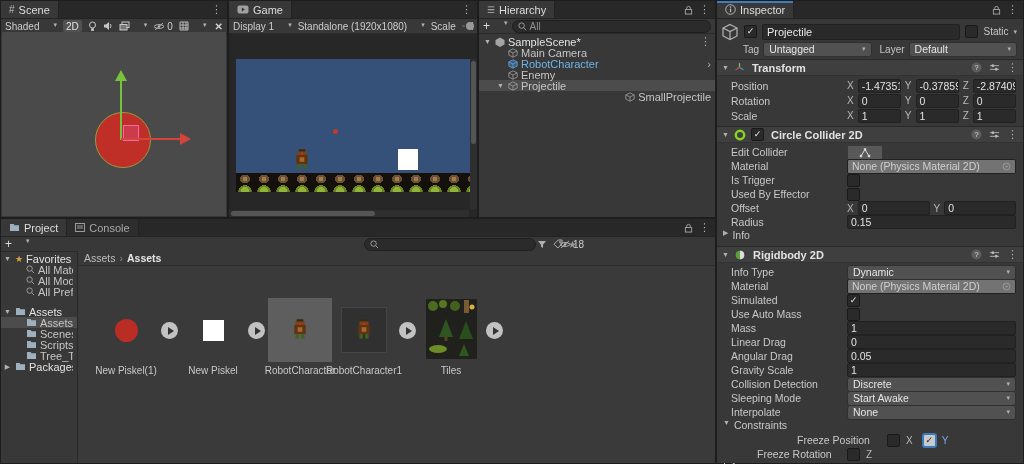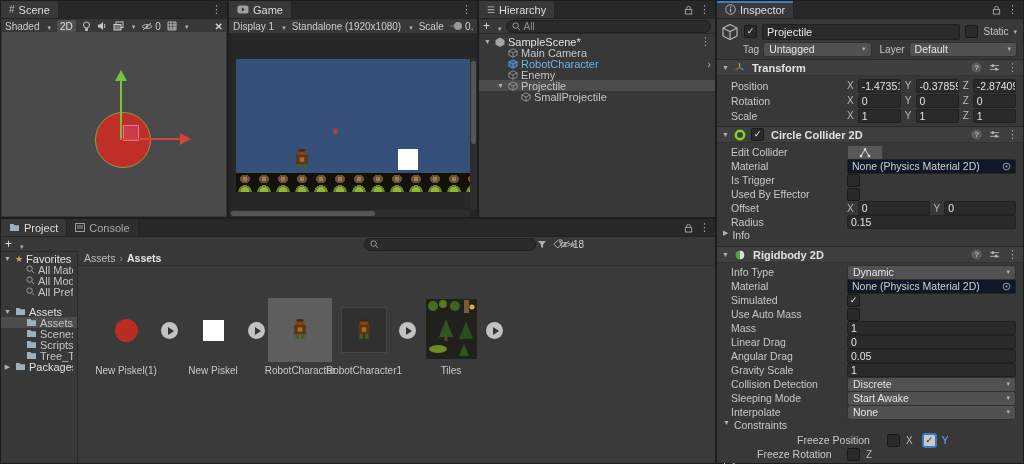--- a/index.html
+++ b/index.html
@@ -10,21 +10,21 @@
   .tabstrip{height:17px;background:#282828;display:flex;align-items:stretch;border-bottom:1px solid #242424}
   .tab{display:inline-flex;align-items:center;gap:4px;padding:0 8px;background:#383838;font-size:11px;
        color:#dedede;position:relative;border-right:1px solid #232323;white-space:nowrap}
   .tab.inactive{background:#2d2d2d;color:#a8a8a8}
   .tab.focused::before{content:"";position:absolute;top:0;left:0;right:0;height:2px;background:#3d7dbd}
   .strip-right{margin-left:auto;display:flex;align-items:center;gap:6px;padding-right:5px}
   .kebab{color:#b4b4b4;font-size:11px;line-height:1}
   
   .toolbar{height:14px;background:#383838;border-bottom:1px solid #2a2a2a;display:flex;align-items:center;
            padding:0 4px;gap:6px;font-size:10px;color:#cdcdcd;white-space:nowrap;overflow:hidden}
-  .dd{display:inline-flex;align-items:flex-end;gap:8px;cursor:default}
+  .dd{display:inline-flex;align-items:flex-start;gap:14px;cursor:default}
   .caret{font-size:7px;color:#b0b0b0}
   .tb-btn{display:inline-flex;align-items:center;gap:2px}
   .tb-toggle{background:#515151;border-radius:2px;padding:0 3px;height:12px;display:inline-flex;align-items:center;color:#e2e2e2}
   .searchbox{background:#2b2b2b;border:1px solid #1f1f1f;border-radius:7px;height:11px;display:flex;
              align-items:center;gap:3px;padding:0 5px;color:#8f8f8f;font-size:10px}
   
   .hrow{display:flex;align-items:center;height:11px;gap:3px;padding-right:4px}
   .hrow.selected{background:#4c4c4c}
   .hrow .exp{width:9px;font-size:7px;color:#b0b0b0;text-align:center;flex:none}
   .hrow .lab{white-space:nowrap;overflow:hidden}
@@ -38,21 +38,21 @@
   .namefield{flex:1;background:#2a2a2a;border:1px solid #212121;border-radius:2px;height:14px;display:flex;
              align-items:center;padding:0 4px;color:#e8e8e8}
   .hdr-row2{display:flex;align-items:center;gap:4px;height:16px;padding-left:22px;font-size:10px}
   .cb{width:11px;height:11px;background:#2a2a2a;border:1px solid #191919;border-radius:2px;flex:none;
       display:flex;align-items:center;justify-content:center;font-size:9px;color:#ececec;line-height:1}
   .cb.checked::after{content:"\2713"}
   .cb.hl{background:#c9c9c9;color:#1e1e1e;border-color:#3a79bb;box-shadow:0 0 0 1px #3a79bb}
   .dropdown{background:#515151;border:1px solid #303030;border-radius:3px;height:13px;display:flex;
             align-items:center;padding:0 5px;color:#e6e6e6;font-size:10.5px;flex:1;position:relative;min-width:0}
   .dropdown .dtext{flex:1;overflow:hidden;white-space:nowrap}
-  .objfield{background:#0f172a;border:1px solid #222;border-radius:2px;height:13px;display:flex;align-items:center;
+  .objfield{background:#737373;border:1px solid #222;border-radius:2px;height:13px;display:flex;align-items:center;
             padding:0 4px;color:#cfcfcf;font-size:10.5px;flex:1}
   .objfield .otext{flex:1;overflow:hidden;white-space:nowrap}
   .field{background:#2a2a2a;border:1px solid #212121;border-radius:2px;height:12px;display:flex;align-items:center;
          padding:0 3px;color:#e2e2e2;font-size:10.5px;flex:1;min-width:0;overflow:hidden;white-space:nowrap}
   .comp{border-top:1px solid #292929}
   .comp-header{height:15px;background:#3f3f3f;border-bottom:1px solid #323232;display:flex;align-items:center;
                padding:0 5px;gap:5px}
   .comp-title{font-weight:bold;font-size:11px;color:#e2e2e2;margin-left:2px}
   .comp-right{margin-left:auto;display:flex;align-items:center;gap:7px}
   .irow{display:flex;align-items:center;height:14px;padding-left:14px}
@@ -303,21 +303,21 @@
       <div class="hrow selected" style="padding-left: 17px;">
         <span class="exp">▼</span>
         <span class="icon">
           <svg width="10" height="10" viewBox="0 0 12 12">
             <path d="M6 1 11 3.5 11 8.5 6 11 1 8.5 1 3.5Z" fill="none" stroke="#9a9a9a"></path>
             <path d="M1 3.5 6 6 11 3.5M6 6 6 11" fill="none" stroke="#9a9a9a"></path>
           </svg>
         </span>
         <span class="lab">Projectile</span>
       </div>
-      <div class="hrow" style="padding-left: 30px;">
+      <div class="hrow" style="padding-left: 30px; justify-content: flex-end;">
         <span class="exp"></span>
         <span class="icon">
           <svg width="10" height="10" viewBox="0 0 12 12">
             <path d="M6 1 11 3.5 11 8.5 6 11 1 8.5 1 3.5Z" fill="none" stroke="#9a9a9a"></path>
             <path d="M1 3.5 6 6 11 3.5M6 6 6 11" fill="none" stroke="#9a9a9a"></path>
           </svg>
         </span>
         <span class="lab">SmallProjectile</span>
       </div>
     </div>

